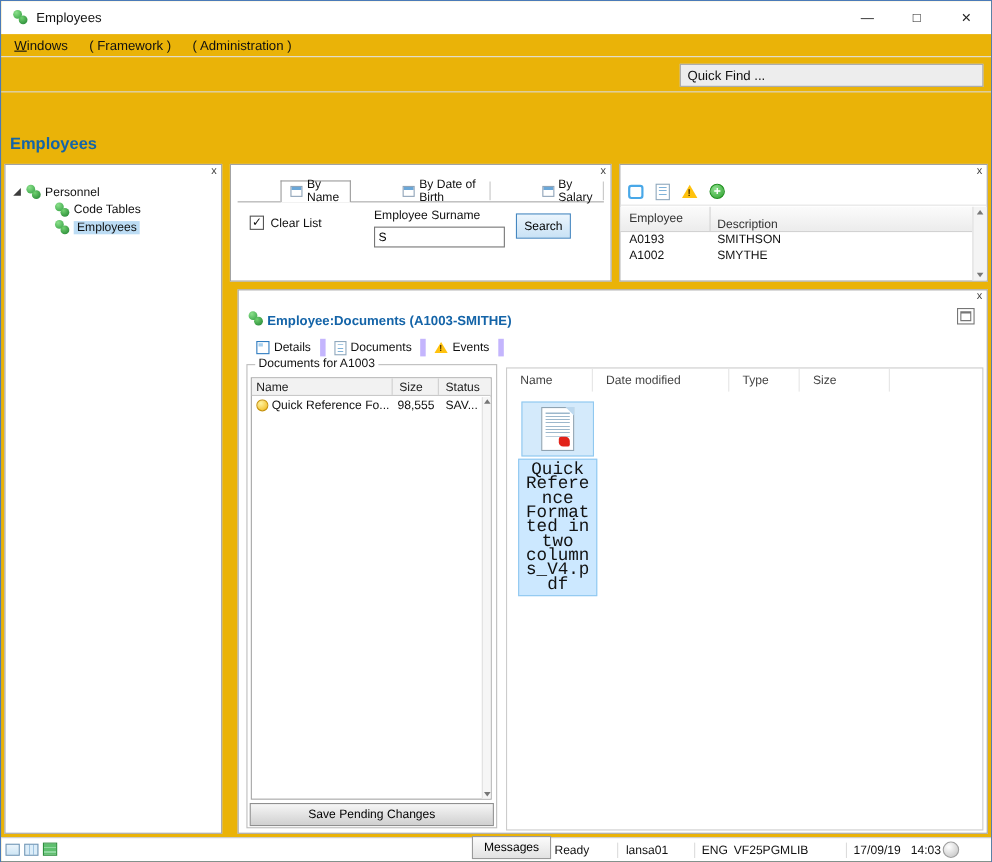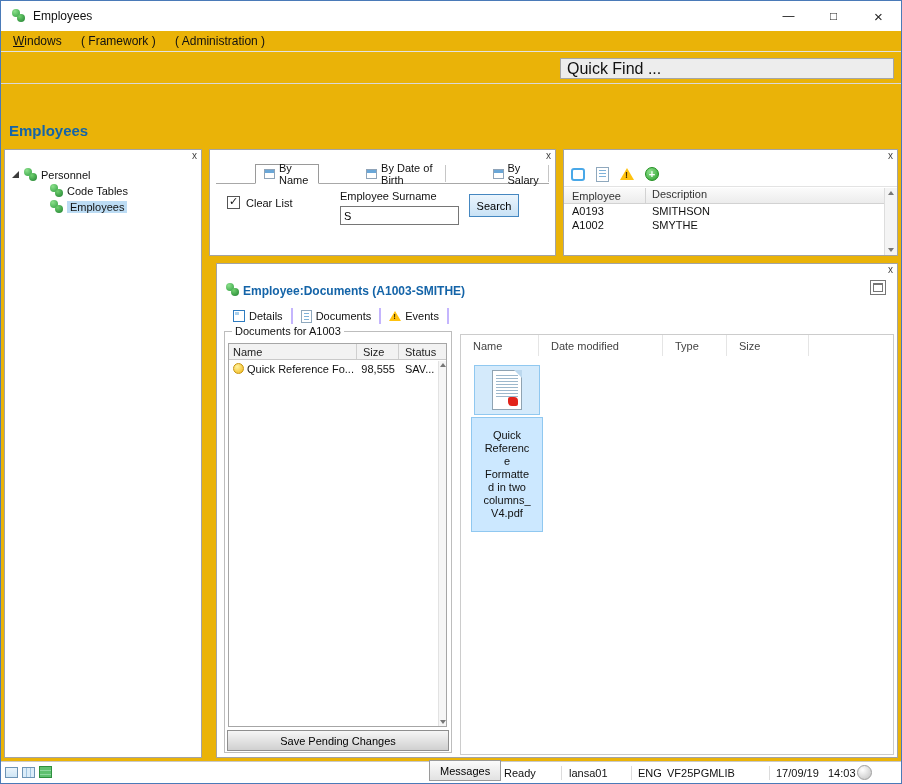--- a/index.html
+++ b/index.html
@@ -16,22 +16,22 @@
   .tb-btn { width: 45px; height: 30px; display: flex; align-items: center; justify-content: center;
             font-size: 12px; color: #222; cursor: default; }
   .tb-btn.close { font-size: 15px; }
 
   
   .menubar { position: absolute; left: 0; top: 30px; right: 0; height: 21px;
              border-bottom: 1px solid #e2e2e2; padding-left: 4px; font-size: 12px; line-height: 20px; }
   .menu-item { display: inline-block; padding: 0 8px; }
   .menu-underline::first-letter { text-decoration: underline; }
   .toolbar { position: absolute; left: 0; top: 51px; right: 0; height: 32px; border-bottom: 1px solid #d9d9d9; }
-  .quickfind { position: absolute; right: 7px; top: 6px; width: 334px; height: 21px; background: #ededed;
-               border: 1px solid #a6a6a6; font-family: inherit; font-size: 16px; padding: 0 6px; color: #111; }
+  .quickfind { position: absolute; right: 7px; top: 6px; width: 276px; height: 21px; background: #ededed;
+               border: 1px solid #a6a6a6; font-family: inherit; font-size: 12px; padding: 0 6px; color: #111; }
 
   .page-heading { position: absolute; left: 8px; top: 121px; font-size: 15px; font-weight: bold; color: #1464a8; }
 
   
   .panel { position: absolute; background: #fff; border: 1px solid #a3a3a3; }
   .panel-close { position: absolute; top: 0px; right: 4px; font-size: 10px; color: #444; line-height: 12px; cursor: default; }
 
   
   .icon-lansa { position: relative; width: 14px; height: 14px; flex: none; }
   .icon-lansa::before { content: ""; position: absolute; left: 1px; top: 0; width: 8px; height: 8px;
@@ -91,39 +91,39 @@
   .surname-input { position: absolute; left: 130px; top: 56px; width: 119px; height: 19px; border: 1px solid #767676;
       font-family: inherit; font-size: 11px; padding: 0 3px; }
   .search-btn { position: absolute; left: 259px; top: 44px; width: 50px; height: 23px;
       background: linear-gradient(#ebf5fd, #c9e2f5); border: 1px solid #4587c0; font-family: inherit; font-size: 11px; }
 
   
   #employees-panel { left: 562px; top: 148px; width: 335px; height: 107px; }
   .ep-toolbar { position: absolute; left: 0; top: 12px; right: 0; height: 25px; display: flex; align-items: center;
       gap: 11px; padding-left: 7px; border-bottom: 1px solid #e3e3e3; }
   .ep-grid { position: absolute; left: 0; top: 38px; right: 13px; bottom: 0; font-size: 11px; }
-  .ep-header { display: flex; height: 16px; align-items: flex-start; background: linear-gradient(#fbfbfb, #ececec);
+  .ep-header { display: flex; height: 23px; align-items: flex-end; background: linear-gradient(#fbfbfb, #ececec);
       border-bottom: 1px solid #d2d2d2; color: #333; }
   .ep-row { display: flex; height: 14px; align-items: center; }
   .ep-c1 { width: 82px; padding-left: 8px; }
   .ep-header .ep-c1 { border-right: 1px solid #d2d2d2; height: 100%; display: flex; align-items: center; }
   .ep-c2 { flex: 1; padding-left: 6px; }
   .ep-scroll { position: absolute; right: 0; top: 38px; bottom: 0; width: 13px; background: #f4f4f4;
       border-left: 1px solid #ddd; display: flex; flex-direction: column; justify-content: space-between;
       align-items: center; padding: 3px 0; }
 
   
   #documents-panel { left: 215px; top: 262px; width: 682px; height: 495px; }
   .dp-icon { position: absolute; left: 8px; top: 19px; }
   .dp-title { position: absolute; left: 26px; top: 20px; font-size: 12px; font-weight: bold; color: #1464a8; }
   .dp-maxbox { position: absolute; right: 11px; top: 16px; width: 16px; height: 15px; border: 1px solid #767676; background: #fff; }
   .dp-maxbox::after { content: ""; position: absolute; left: 2px; right: 2px; top: 2px; bottom: 2px;
       border: 1px solid #767676; border-top-width: 2px; }
   .dp-tabs { position: absolute; left: 8px; top: 43px; display: flex; align-items: center; font-size: 11px; height: 18px; }
-  .dp-tab { display: flex; align-items: center; gap: 4px; padding: 0 8px; border-right: 2px solid #c4b5fd; height: 16px; }
+  .dp-tab { display: flex; align-items: center; gap: 4px; padding: 0 8px; border-right: 5px solid #c4b5fd; height: 16px; }
   .group-label { position: absolute; left: 15px; top: 61px; font-size: 11px; background: #fff; padding: 0 3px; z-index: 2; }
   .group-box { position: absolute; left: 7px; top: 67px; width: 228px; height: 422px; border: 1px solid #bdbdbd; }
 
   .doc-list { position: absolute; left: 3px; top: 11px; width: 219px; height: 384px; border: 1px solid #a6a6a6;
       font-size: 11px; background: #fff; }
   .dl-header { display: flex; height: 16px; background: #f2f2f2; border-bottom: 1px solid #c9c9c9; align-items: stretch; color: #222; }
   .dl-h { display: flex; align-items: center; border-right: 1px solid #cfcfcf; }
   .dl-name { width: 128px; padding-left: 4px; overflow: hidden; white-space: nowrap; }
   .dl-size { width: 42px; padding-left: 6px; }
   .dl-status { flex: 1; padding-left: 6px; border-right: none; overflow: hidden; white-space: nowrap; }
@@ -137,22 +137,22 @@
       background: linear-gradient(#f6f6f6, #d0d0d0); border: 1px solid #8f8f8f; font-family: inherit; font-size: 11px; }
 
   .files-view { position: absolute; left: 243px; top: 70px; width: 434px; height: 421px; border: 1px solid #ccc; background: #fff; }
   .fv-header { display: flex; height: 21px; font-size: 11px; color: #444; }
   .fv-h { display: flex; align-items: center; padding-left: 12px; border-right: 1px solid #e5e5e5; }
   .fv-name { width: 78px; } .fv-date { width: 124px; } .fv-type { width: 64px; } .fv-size { width: 82px; }
   .fv-fill { flex: 1; border-right: none; }
   .file-item { position: absolute; left: 10px; top: 30px; width: 72px; cursor: default; }
   .file-icon-wrap { width: 66px; height: 50px; margin: 0 auto; background: #d4eafb; border: 1px solid #90c8f0;
       display: flex; align-items: center; justify-content: center; }
-  .file-label { margin-top: 2px; background: #cce8ff; border: 1px solid #90c8f0; font-size: 11px; line-height: 13px;
-      text-align: center; padding: 11px; overflow-wrap: break-word; }
+  .file-label { margin-top: 2px; background: #cce8ff; border: 1px solid #90c8f0; font-size: 16px; line-height: 13px;
+      text-align: center; padding: 3px; overflow-wrap: break-word; font-family: Liberation Mono, monospace; }
   .pdf-icon { width: 30px; height: 40px; background: #fff; border: 1px solid #8fa3b2; position: relative; }
   .pdf-icon::before { content: ""; position: absolute; left: 3px; right: 3px; top: 4px; height: 22px;
       background: repeating-linear-gradient(to bottom, #9db8cc 0 1px, transparent 1px 3px); }
   .pdf-icon::after { content: ""; position: absolute; right: 3px; bottom: 3px; width: 10px; height: 9px;
       background: #e2231a; border-radius: 2px 4px 2px 4px; }
   .pdf-fold { position: absolute; top: -1px; right: -1px; width: 0; height: 0;
       border-top: 8px solid #bcd8ee; border-left: 8px solid transparent; }
 
   
   #status-bar { position: absolute; left: 0; right: 0; bottom: 0; height: 22px; border-top: 1px solid #c9c9c9;

